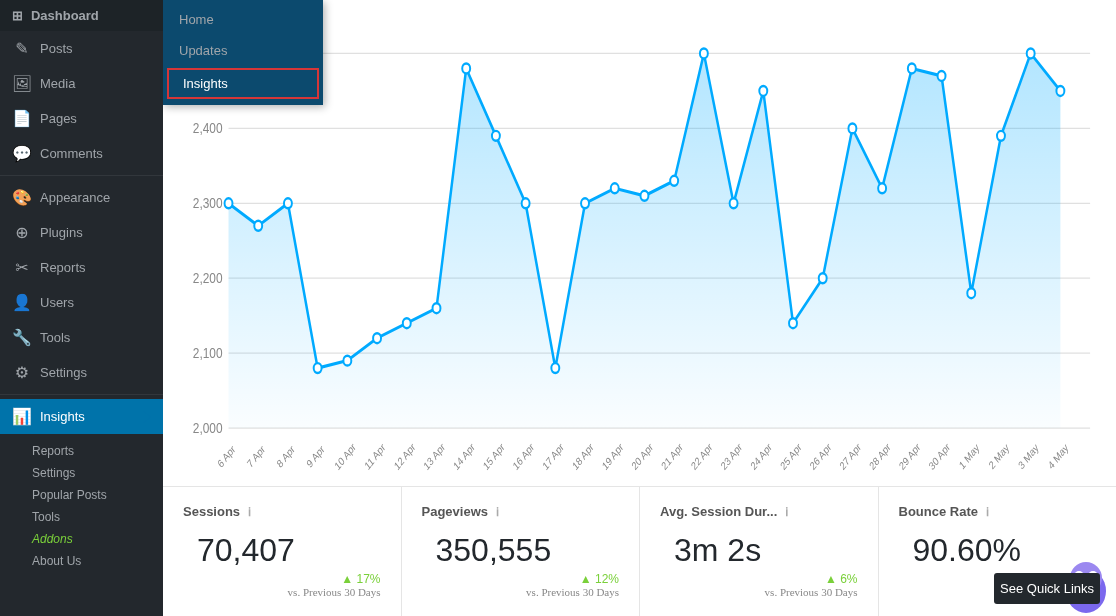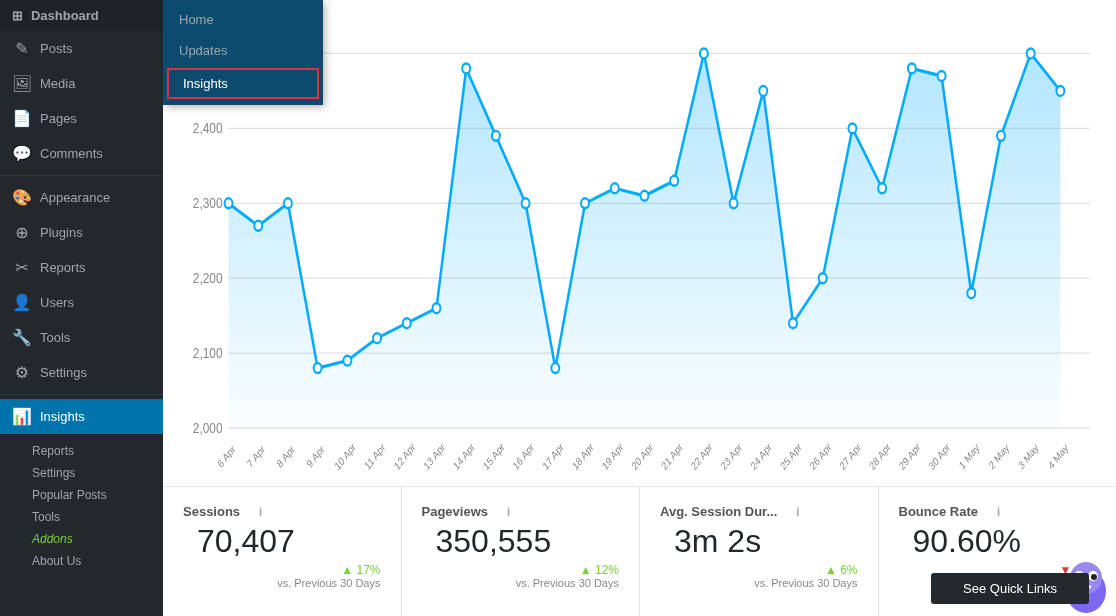--- a/index.html
+++ b/index.html
@@ -116,60 +116,60 @@
       padding: 16px 20px;
       border-right: 1px solid #e5e5e5;
     }
     .stat-card:last-child { border-right: none; }
     .stat-label {
       font-size: 13px;
       color: #555;
       font-weight: 600;
       display: flex;
       align-items: center;
-      gap: 19px;
-      margin-bottom: 4px;
+      gap: 8px;
+      margin-bottom: 13px;
     }
     .stat-value {
       font-size: 32px;
       font-weight: 300;
       color: #23282d;
       line-height: 1.1;
       margin-bottom: 4px;
       margin-left: 14px;
     }
     .stat-change {
       font-size: 12px;
       display: flex;
       flex-direction: column;
       align-items: flex-end;
     }
     .stat-change .up { color: #7ad03a; }
     .stat-change .down { color: #d63638; }
-    .stat-change .vs { color: #888; font-size: 11px; }
+    .stat-change .vs { color: #888; font-size: 11px; font-family: Liberation Serif, serif; }
     .info-icon { color: #aaa; font-size: 12px; }
 
     
     .annotation {
       position: absolute;
       top: 10px;
       left: 30px;
       z-index: 50;
       pointer-events: none;
     }
 
     
     .quick-links-btn {
       position: absolute;
       bottom: 12px;
-      right: 27px;
+      right: 16px;
       background: #23282d;
       color: #fff;
       border: none;
-      padding: 8px 32px;
+      padding: 8px 6px;
       font-size: 13px;
       cursor: pointer;
       border-radius: 3px;
       z-index: 10;
       text-align: center;
     }
 
     
     .mascot {
       position: absolute;

